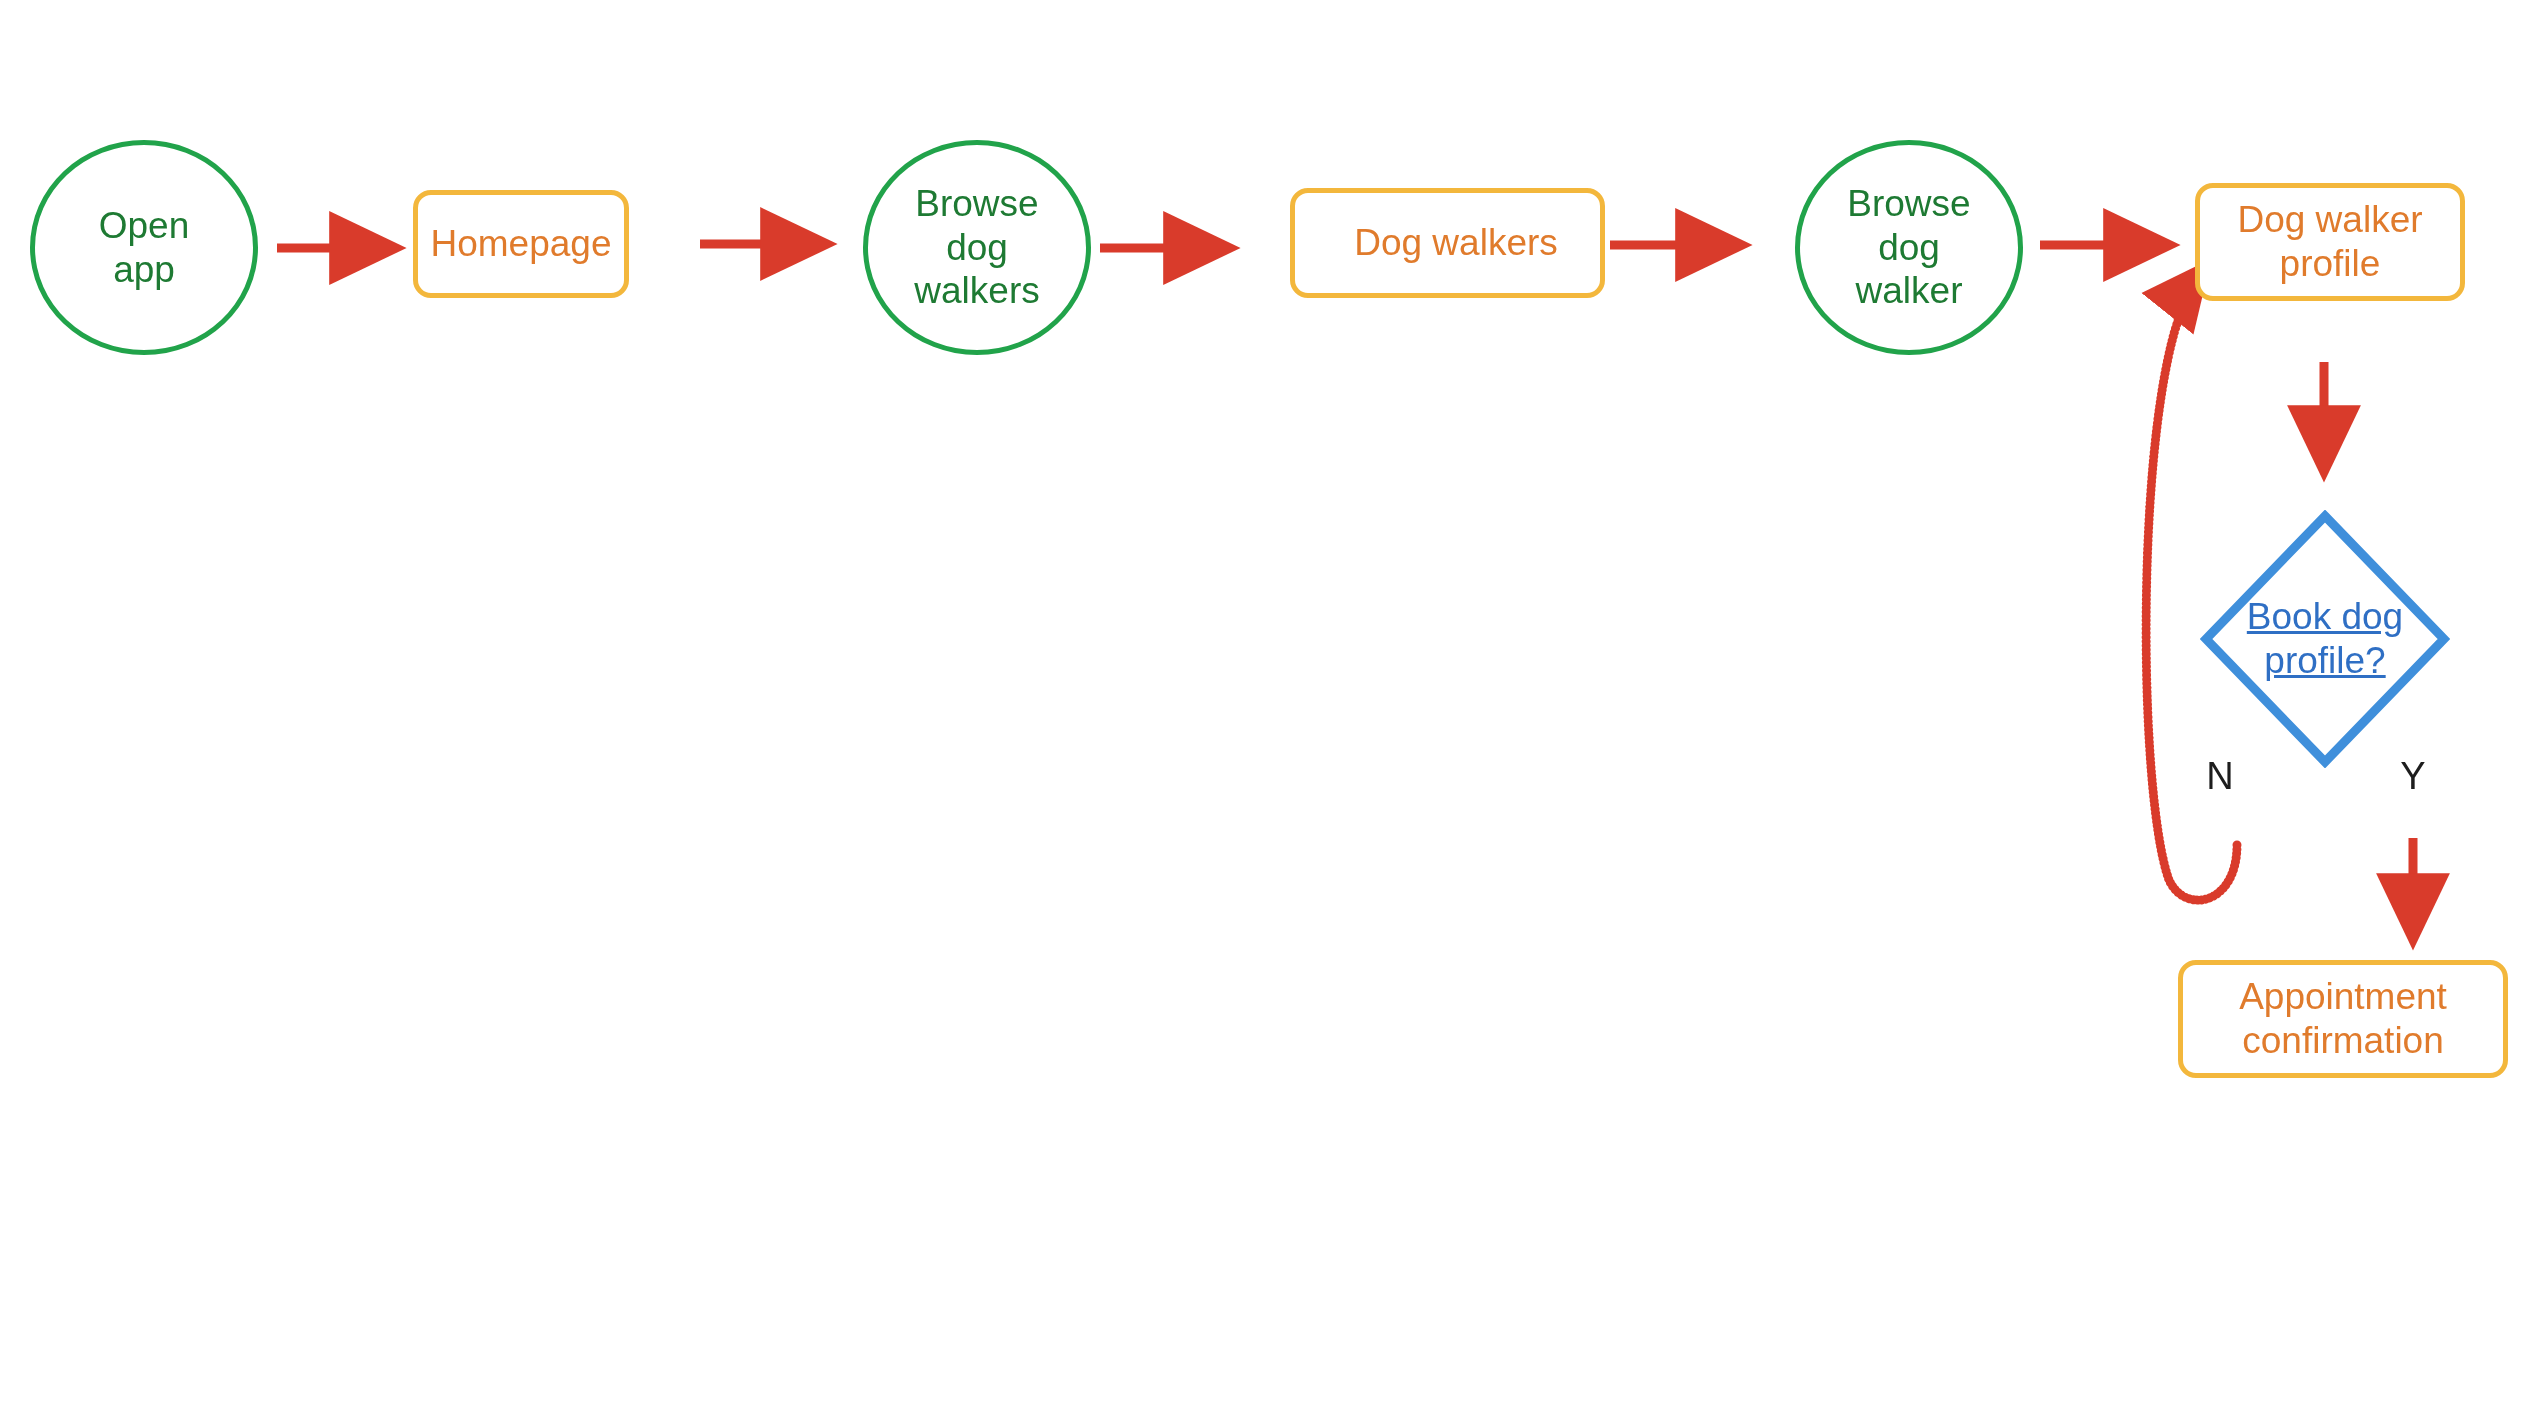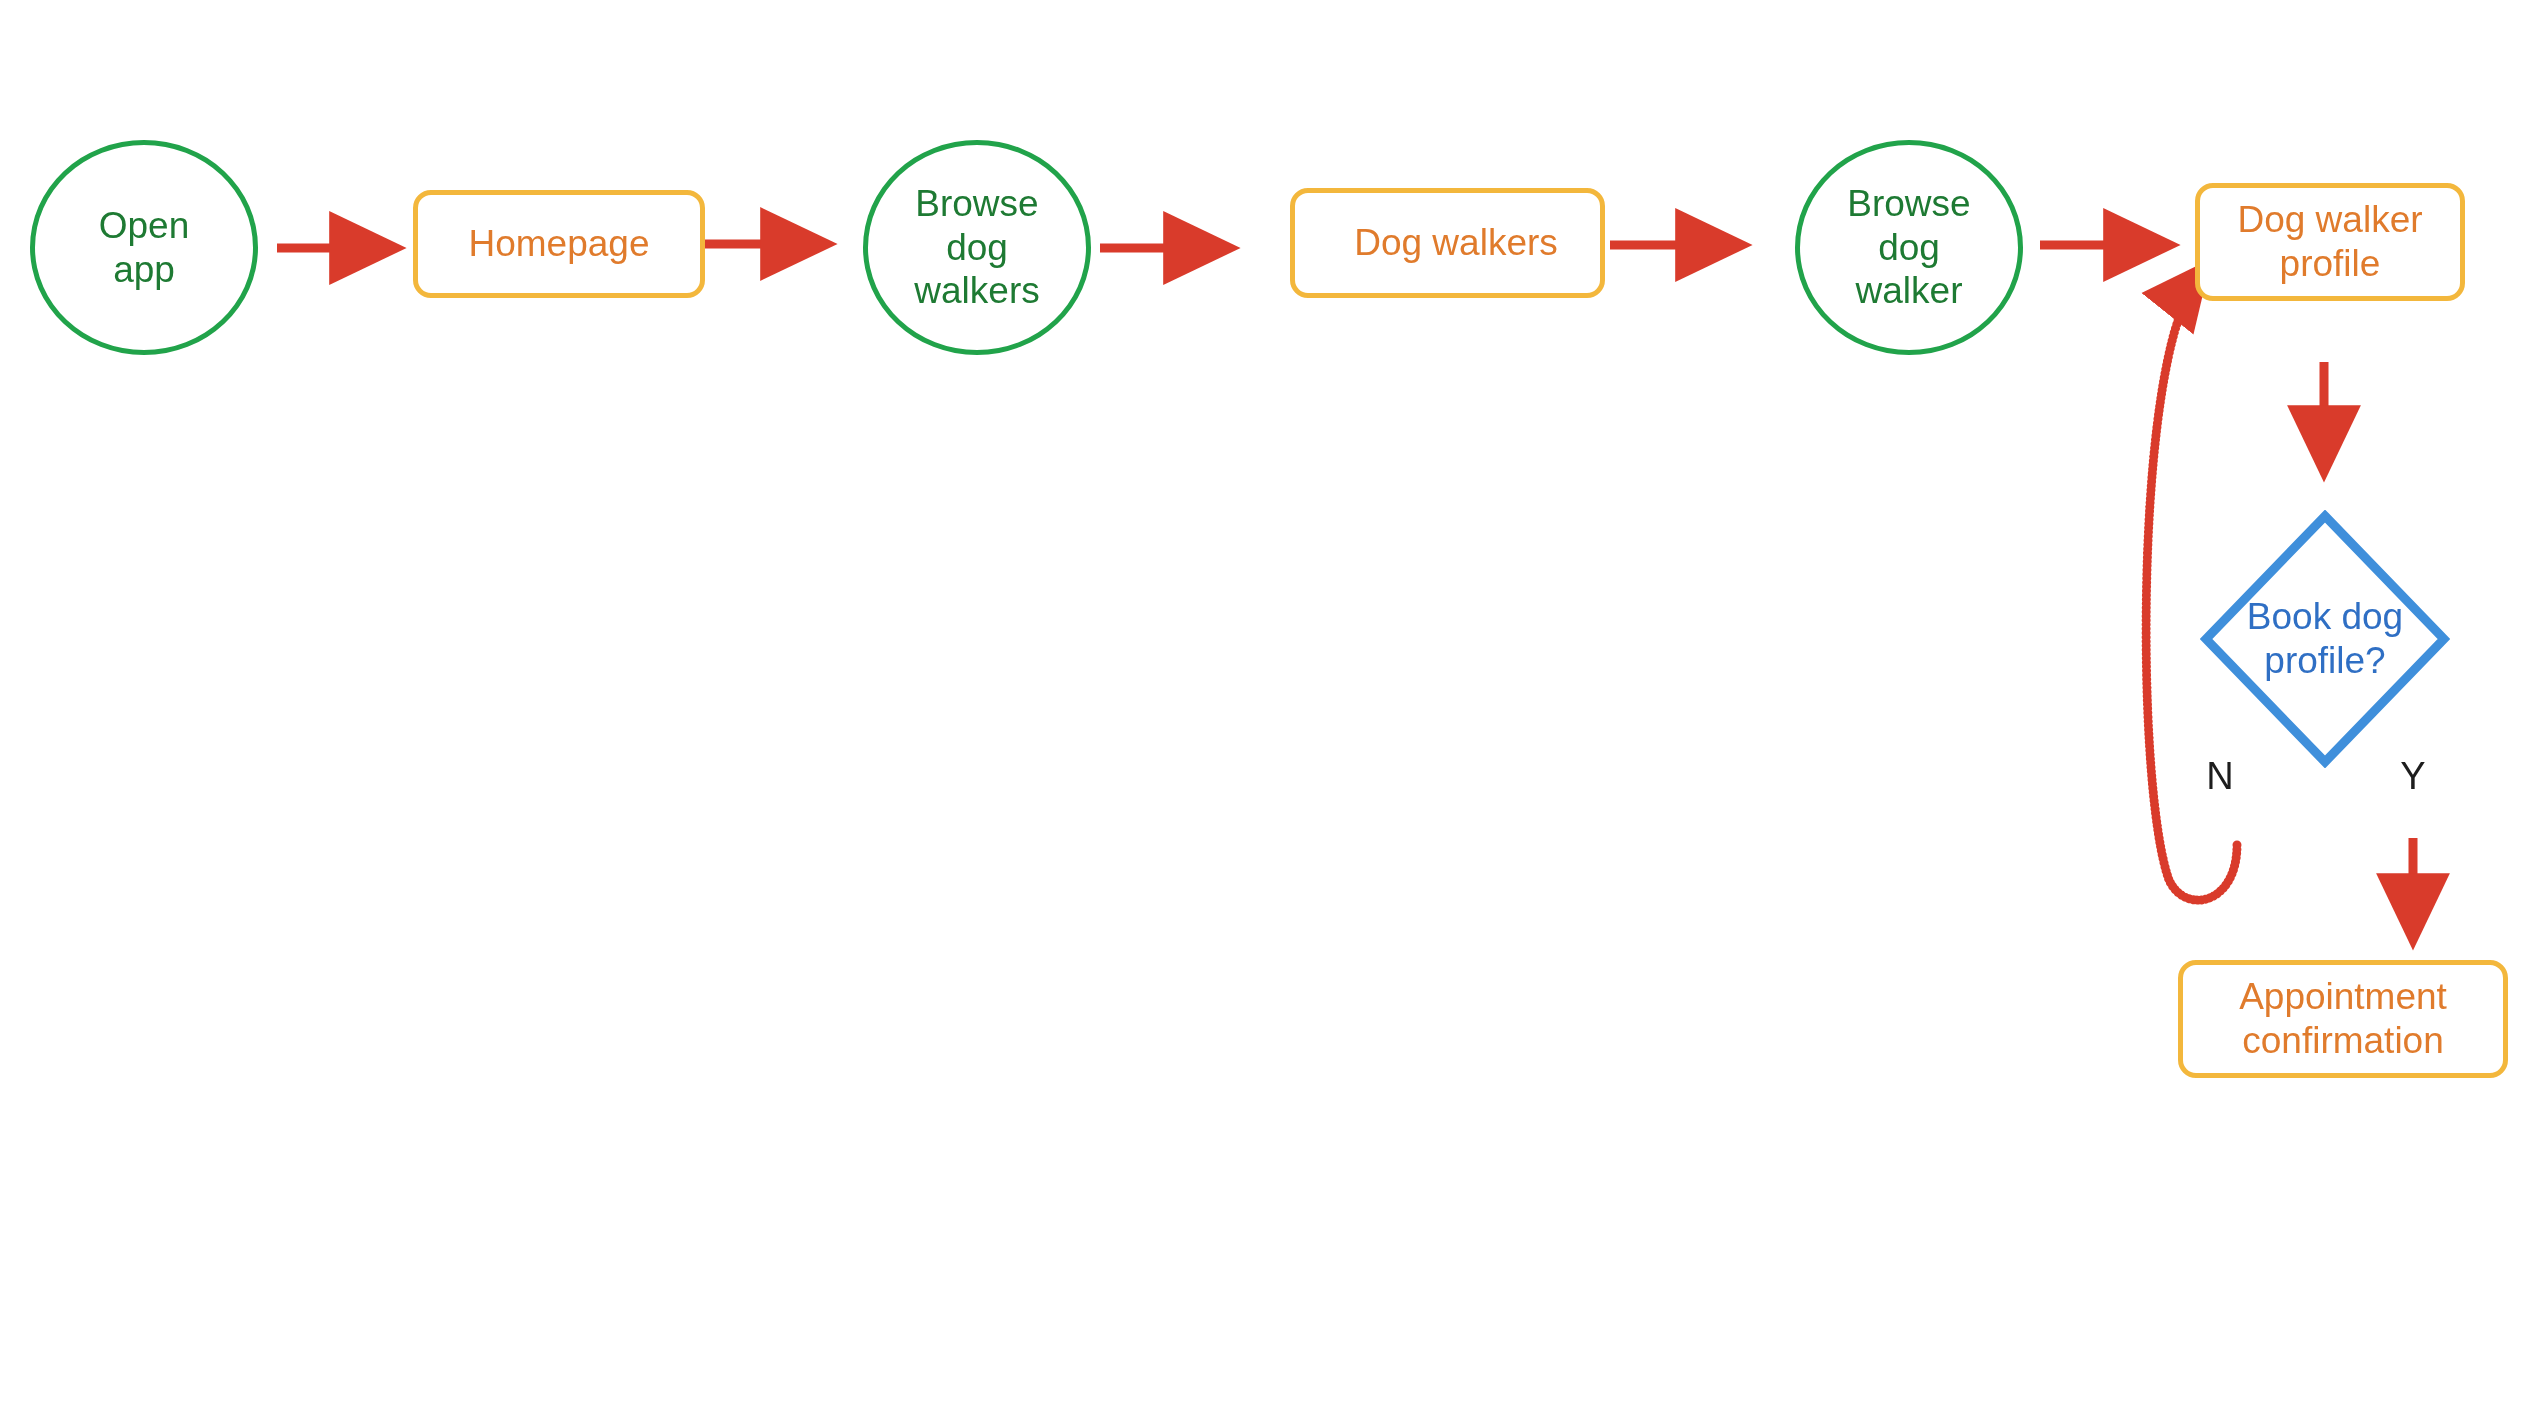--- a/index.html
+++ b/index.html
@@ -71,20 +71,21 @@
     width: 100%;
     height: 100%;
   }
   .node-diamond .diamond-label {
     position: relative;
     z-index: 2;
     color: #2f6fc4;
     font-size: 37px;
     line-height: 1.2;
     width: 76%;
+    text-decoration: underline;
   }
 
   .edge-label {
     position: absolute;
     color: #1d1d1d;
     font-size: 38px;
     font-weight: 400;
     text-align: center;
     line-height: 1;
   }
@@ -121,21 +122,21 @@
     <path d="M 2237 845 C 2237 905, 2185 915, 2169 880 C 2140 800, 2135 470, 2175 330 C 2186 295, 2196 278, 2204 268" fill="none" stroke="#d93b2b" stroke-width="9" stroke-linecap="round" stroke-dasharray="0.1 4.1" marker-end="url(#arrowRedDot)"></path>
   </svg>
 
   <div class="node node-circle" style="left:30px; top:140px; width:228px; height:215px;">
     <div>
       <span>Open</span><br>
       <span>app</span>
     </div>
   </div>
 
-  <div class="node node-box" style="left:413px; top:190px; width:292px; height:108px;">
+  <div class="node node-box" style="left:413px; top:190px; width:216px; height:108px;">
     <span>Homepage</span>
   </div>
 
   <div class="node node-circle" style="left:863px; top:140px; width:228px; height:215px;">
     <div>
       <span>Browse</span><br>
       <span>dog</span><br>
       <span>walkers</span>
     </div>
   </div>

